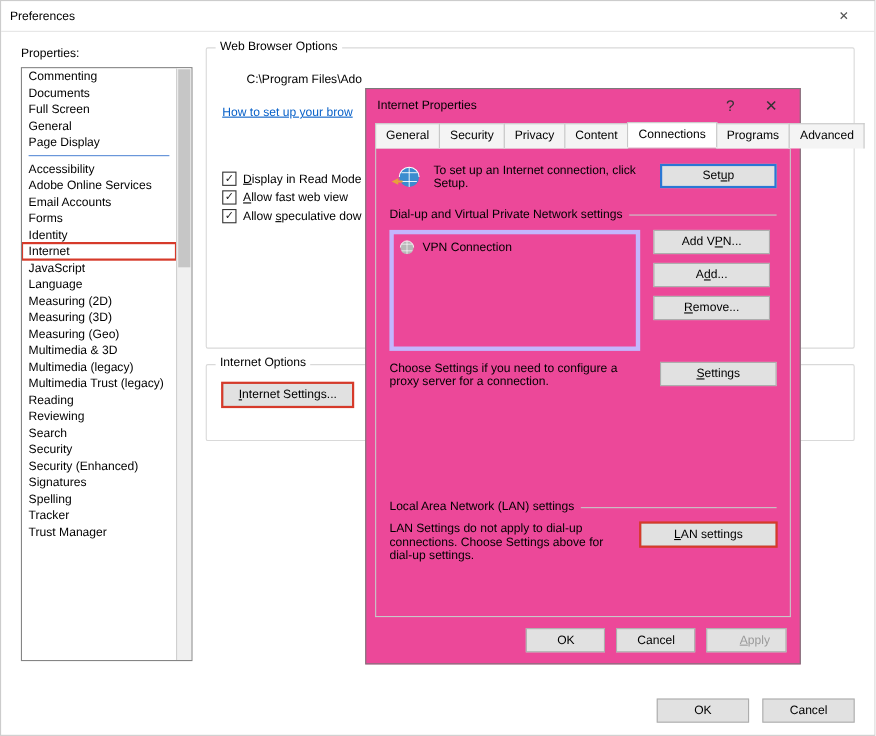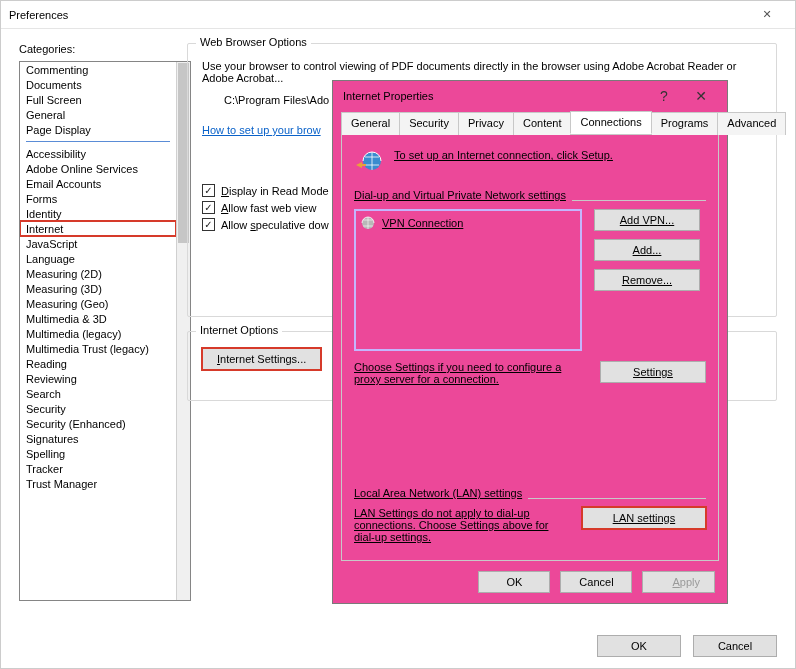--- a/index.html
+++ b/index.html
@@ -7,21 +7,21 @@
 
   
   .prefs { position: absolute; left: 0; top: 0; width: 796px; height: 669px; border: 1px solid #ccc; background: #fff; }
   .prefs-titlebar { height: 28px; display: flex; align-items: center; padding: 0 8px; border-bottom: 1px solid #e5e5e5; }
   .prefs-title { flex: 1; }
   .prefs-close { width: 40px; height: 24px; display:flex;align-items:center;justify-content:center; color:#555; }
   .prefs-body { position: absolute; left: 0; top: 28px; right: 0; bottom: 44px; padding: 14px 18px; }
   .prefs-footer { position:absolute; bottom:0; right:0; height:44px; display:flex; align-items:center; gap:12px; padding-right:18px; width:100%; justify-content:flex-end; }
 
   .cat-label { display:block; margin-bottom:6px; }
-  .cat-box { width: 172px; height: 540px; border:1px solid #858585; overflow:hidden; position:relative;}
+  .cat-box { width: 156px; height: 540px; border:1px solid #858585; overflow:hidden; position:relative;}
   .cat-inner { position:absolute; left:0; top:0; right:14px; bottom:0; overflow:hidden;}
   .cat-scroll { position:absolute; right:0; top:0; width:14px; bottom:0; background:#f0f0f0; border-left:1px solid #d0d0d0;}
   .cat-scroll-thumb{ position:absolute; top:1px; left:1px; right:1px; height:180px; background:#c6c6c6;}
   .cat-item { padding: 1.5px 6px; white-space:nowrap; cursor:default;}
   .cat-sep { border-top:1px solid #5a8cd6; margin: 4px 6px;}
   .cat-item.selected { outline:2px solid #d63a2a; outline-offset:-1px; }
 
   .right { position:absolute; left: 186px; top: 14px; right: 18px; }
   .groupbox { border:1px solid #d9d9d9; border-radius:2px; padding: 16px 14px 14px 14px; margin-bottom: 14px; position:relative;}
   .groupbox > .caption { position:absolute; top:-8px; left:8px; background:#fff; padding:0 4px;}
@@ -39,34 +39,34 @@
 
   
   .inetdlg { position:absolute; left: 332px; top: 80px; width: 396px; height: 524px; background:#ec4899; border:1px solid #7a7a7a; z-index:10; box-shadow:none;}
   .inet-titlebar { height:30px; display:flex; align-items:center; padding:0 6px 0 10px;}
   .inet-title { flex:1;}
   .inet-help { width:34px; text-align:center; font-size:14px; color:#333;}
   .inet-close { width:40px; text-align:center; font-size:14px; color:#333;}
   .inet-tabs { display:flex; height:24px; margin:0 8px; border-bottom:1px solid #c8c8c8;}
   .tab { padding:4px 9px; border:1px solid #c8c8c8; border-bottom:none; margin-right:-1px; background:#f4f4f4; position:relative; top:1px; cursor:default;}
   .tab.active { background:#fff; border-bottom:1px solid #fff; top:0; z-index:1;}
-  .inet-content { position:absolute; left:8px; right:8px; top:54px; bottom:42px; border:1px solid #c8c8c8; border-top:none; padding:14px 12px;text-decoration:underline;}
+  .inet-content { position:absolute; left:8px; right:8px; top:54px; bottom:42px; border:1px solid #c8c8c8; border-top:none; padding:14px 12px;}
   .inet-footer { position:absolute; left:0; right:0; bottom:0; height:42px; display:flex; justify-content:flex-end; align-items:center; gap:10px; padding-right:12px;}
 
   .setuprow { display:flex; align-items:flex-start; gap:10px; margin-bottom:14px;}
   .globe { width:30px; height:26px; position:relative; flex:none;}
   .globe svg{display:block;}
   .setuptext { flex:1;}
   .setupbtn-col { flex:none;}
 
-  .fieldset-label { display:flex; align-items:flex-end; gap:6px; margin:8px 0 8px 0;}
+  .fieldset-label { display:flex; align-items:center; gap:6px; margin:8px 0 8px 0;}
   .fieldset-label .line { flex:1; height:1px; background:#c8c8c8;}
 
   .vpnrow { display:flex; gap:12px;}
-  .vpnlist { width:228px; height:142px; border:2px solid #c4b5fd; padding:4px;}
+  .vpnlist { width:228px; height:110px; border:4px solid #c4b5fd; padding:4px;}
   .vpnentry { display:flex; align-items:center; gap:6px;}
   .vpnicon { width:16px;height:16px; }
   .vpn-btns { display:flex; flex-direction:column; gap:8px; }
   .vpn-btns .btn { width:106px;}
 
   .proxytext { display:flex; gap:12px; margin-top:10px;}
   .proxytext .txt{ flex:1;}
 
   .lanrow { display:flex; gap:12px; align-items:flex-start; margin-top:8px;}
   .lanrow .txt { flex:1;}
@@ -76,21 +76,21 @@
 </head>
 <body>
 
 <div class="prefs">
   <div class="prefs-titlebar">
     <span class="prefs-title">Preferences</span>
     <span class="prefs-close">✕</span>
   </div>
 
   <div class="prefs-body">
-    <span class="cat-label">Categories:</span>
+    <span class="cat-label">Properties:</span>
     <div class="cat-box">
       <div class="cat-inner" id="cat-inner">
           <div class="cat-item">Commenting</div>
           <div class="cat-item">Documents</div>
           <div class="cat-item">Full Screen</div>
           <div class="cat-item">General</div>
           <div class="cat-item">Page Display</div>
           <div class="cat-sep"></div>
           <div class="cat-item">Accessibility</div>
           <div class="cat-item">Adobe Online Services</div>
@@ -117,21 +117,20 @@
           <div class="cat-item">Trust Manager</div>
         </div>
       <div class="cat-scroll">
         <div class="cat-scroll-thumb"></div>
       </div>
     </div>
 
     <div class="right">
       <div class="groupbox" style="height:274px;">
         <span class="caption">Web Browser Options</span>
-        <div class="desc">Use your browser to control viewing of PDF documents directly in the browser using Adobe Acrobat Reader or Adobe Acrobat...</div>
         <div class="path">C:\Program Files\Ado</div>
         <a class="link">How to set up your brow</a>
         <div style="height:44px"></div>
         <div class="checkrow">
           <span class="chk"></span>
           <span><span class="u">D</span>isplay in Read Mode</span>
         </div>
         <div class="checkrow">
           <span class="chk"></span>
           <span><span class="u">A</span>llow fast web view</span>
@@ -177,20 +176,25 @@
     <div class="setuprow">
       <span class="globe">
         <svg viewBox="0 0 30 26">
             <circle cx="18" cy="12" r="9" fill="#3a8ccf"></circle>
             <path d="M9 12 a9 9 0 0 1 18 0" fill="none" stroke="#fff" stroke-width="1"></path>
             <path d="M18 3 v18 M11 8 h14 M11 16 h14" stroke="#fff" stroke-width="0.8" fill="none"></path>
             <path d="M2 16 l6 -3 l0 2 l4 0 l0 2 l-4 0 l0 2 z" fill="#e8a13a"></path>
           </svg>
       </span>
       <div class="setuptext">To set up an Internet connection, click Setup.</div>
+      <div class="setupbtn-col">
+        <span class="btn default" style="width:106px">
+            <span>Set<span class="u">u</span>p</span>
+          </span>
+      </div>
     </div>
 
     <div class="fieldset-label">
       <span>Dial-up and Virtual Private Network settings</span>
       <span class="line"></span>
     </div>
 
     <div class="vpnrow">
       <div class="vpnlist">
         <div class="vpnentry">

